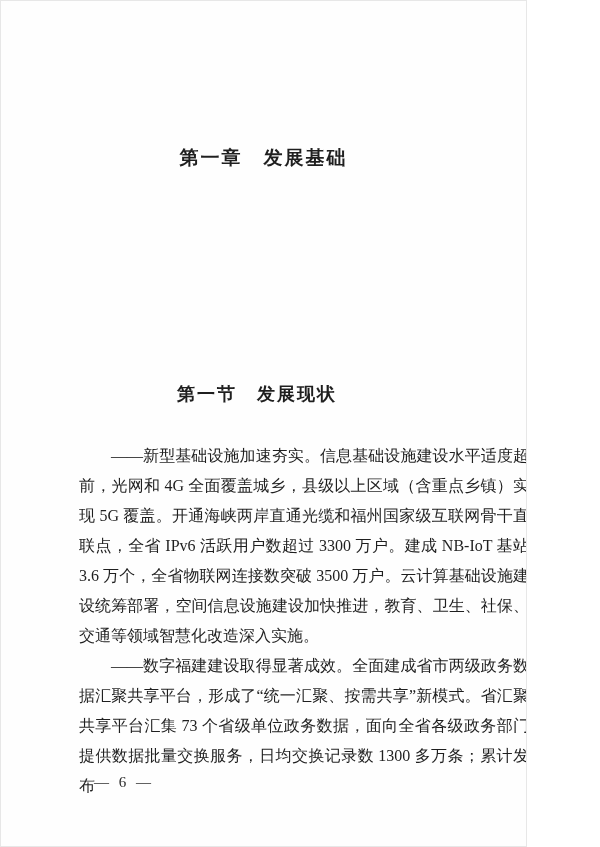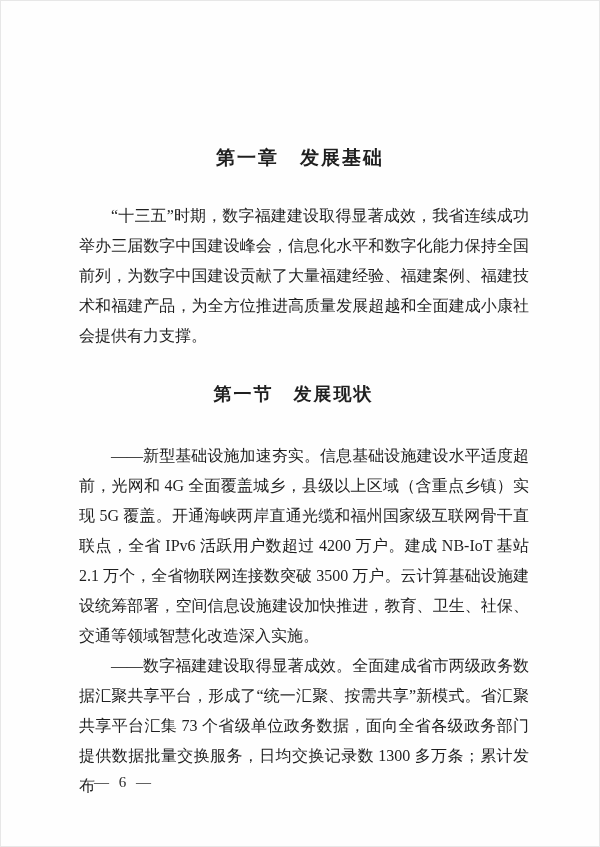--- a/index.html
+++ b/index.html
@@ -2,21 +2,21 @@
 <html><head>
 <meta charset="utf-8">
 <style>
   html, body {
     margin: 0;
     padding: 0;
     background: #ffffff;
   }
   .page {
     position: relative;
-    width: 600px;
+    width: 527px;
     height: 847px;
     background: #fefefe;
     box-sizing: border-box;
     border: 1px solid #e7e7e7;
     overflow: hidden;
     font-family: "Liberation Serif", "DejaVu Serif", serif;
     color: #1f1f1f;
   }
   .chapter-title {
     position: absolute;
@@ -72,29 +72,26 @@
     color: #2a2a2a;
   }
 </style>
 </head>
 <body>
 
 <div class="page">
 
   <div class="chapter-title">第一章　发展基础</div>
 
-  <div class="intro-block">
-    <p class="body-para">“十三五”时期，数字福建建设取得显著成效，我省连续成功举办三届数字中国建设峰会，信息化水平和数字化能力保持全国前列，为数字中国建设贡献了大量福建经验、福建案例、福建技术和福建产品，为全方位推进高质量发展超越和全面建成小康社会提供有力支撑。</p>
-  </div>
 
   <div class="section-title">第一节　发展现状</div>
 
   <div class="body-block">
     <p class="body-para">
-      <span class="para-lead">——新型基础设施加速夯实。</span><span>信息基础设施建设水平适度超前，光网和 4G 全面覆盖城乡，县级以上区域（含重点乡镇）实现 5G 覆盖。开通海峡两岸直通光缆和福州国家级互联网骨干直联点，全省 IPv6 活跃用户数超过 4200 万户。建成 NB-IoT 基站 2.1 万个，全省物联网连接数突破 3500 万户。云计算基础设施建设统筹部署，空间信息设施建设加快推进，教育、卫生、社保、交通等领域智慧化改造深入实施。</span>
+      <span class="para-lead">——新型基础设施加速夯实。</span><span>信息基础设施建设水平适度超前，光网和 4G 全面覆盖城乡，县级以上区域（含重点乡镇）实现 5G 覆盖。开通海峡两岸直通光缆和福州国家级互联网骨干直联点，全省 IPv6 活跃用户数超过 3300 万户。建成 NB-IoT 基站 3.6 万个，全省物联网连接数突破 3500 万户。云计算基础设施建设统筹部署，空间信息设施建设加快推进，教育、卫生、社保、交通等领域智慧化改造深入实施。</span>
     </p>
     <p class="body-para">
       <span class="para-lead">——数字福建建设取得显著成效。</span><span>全面建成省市两级政务数据汇聚共享平台，形成了“统一汇聚、按需共享”新模式。省汇聚共享平台汇集 73 个省级单位政务数据，面向全省各级政务部门提供数据批量交换服务，日均交换记录数 1300 多万条；累计发布</span>
     </p>
   </div>
 
   <div class="page-number">— 6 —</div>
 
 </div>
 

